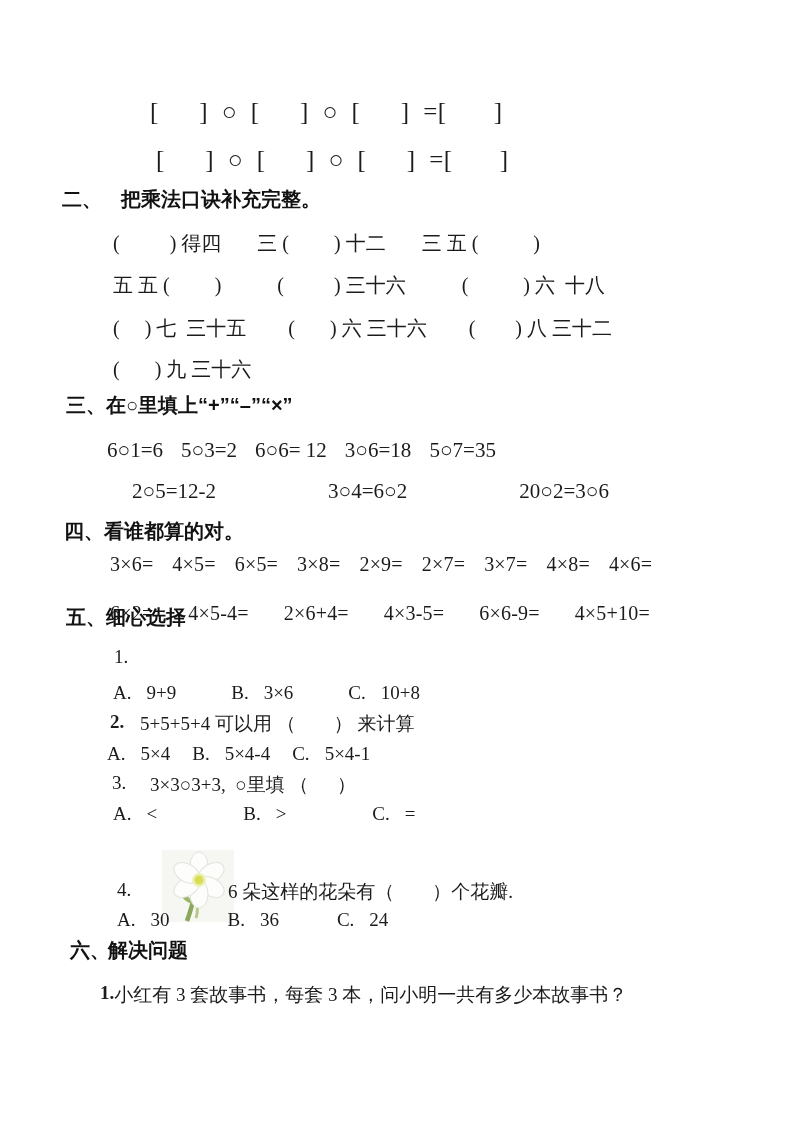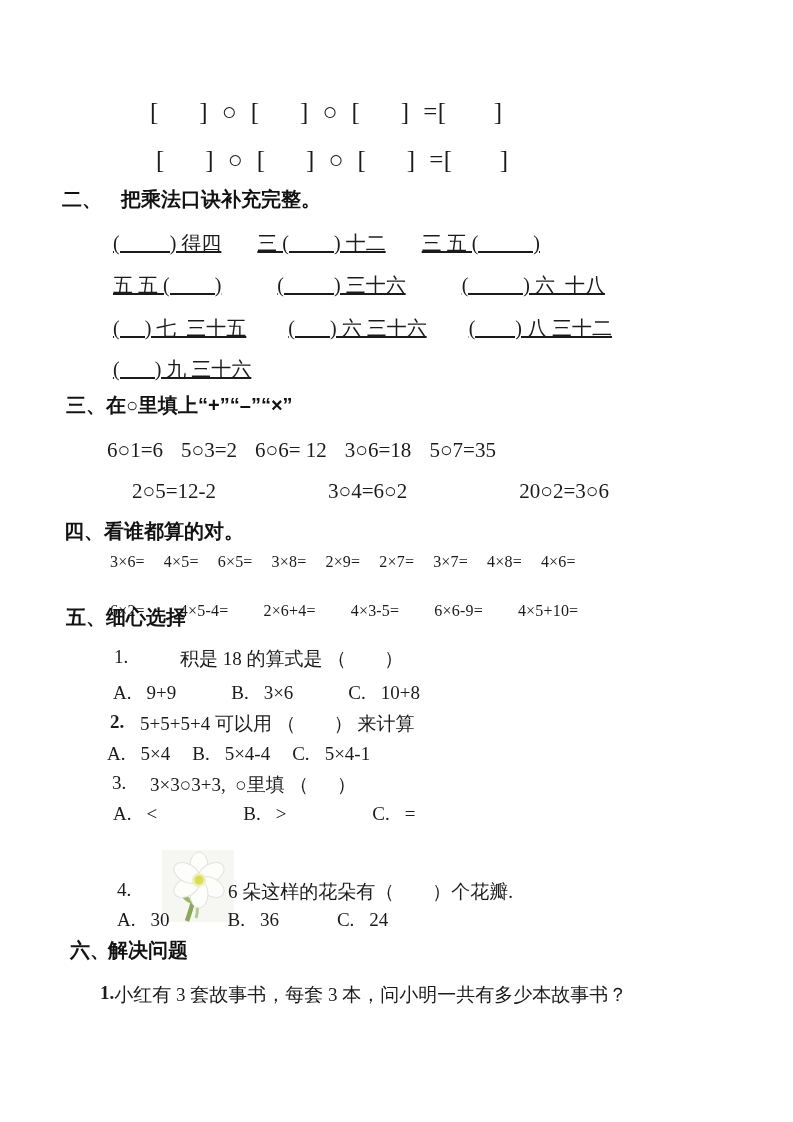--- a/index.html
+++ b/index.html
@@ -16,23 +16,23 @@
   }
   .abs { position: absolute; }
   .row { display: flex; }
   .hdr {
     font-family: "Liberation Sans", "DejaVu Sans", sans-serif;
     font-weight: 700;
     font-size: 20px;
     color: #121212;
   }
   .intro-line { font-size: 25px; letter-spacing: 0.5px; }
-  .blank-cell { font-size: 20px; text-decoration: underline; }
+  .blank-cell { font-size: 20px; }
   .eq3 { font-size: 21px; }
-  .eq4 { font-size: 16px; letter-spacing: 0.2px; }
+  .eq4 { font-size: 20px; letter-spacing: 0.2px; }
   .q { font-size: 19px; }
   .opt-label { margin-right: 15px; }
   .bold { font-weight: 700; }
   .flower-box { width: 72px; height: 72px; }
 </style>
 </head>
 <body>
 
 <div class="page">
 
@@ -103,21 +103,20 @@
     <span>6×6-9=</span>
     <span>4×5+10=</span>
   </div>
 
   
   <div class="abs hdr" style="left:66px;top:604px">五、</div>
   <div class="abs hdr" style="left:106px;top:604px">细心选择</div>
 
   
   <div class="abs q" style="left:114px;top:646px">1.</div>
-  <div class="abs q" style="left:180px;top:646px">积是 18 的算式是 （        ）</div>
   <div class="abs row q" style="left:113px;top:682px;gap:55px">
     <span><span class="opt-label">A.</span><span>9+9</span></span>
     <span><span class="opt-label">B.</span><span>3×6</span></span>
     <span><span class="opt-label">C.</span><span>10+8</span></span>
   </div>
 
   
   <div class="abs q bold" style="left:110px;top:711px">2.</div>
   <div class="abs q" style="left:140px;top:711px">5+5+5+4 可以用 （        ） 来计算</div>
   <div class="abs row q" style="left:107px;top:743px;gap:22px">

